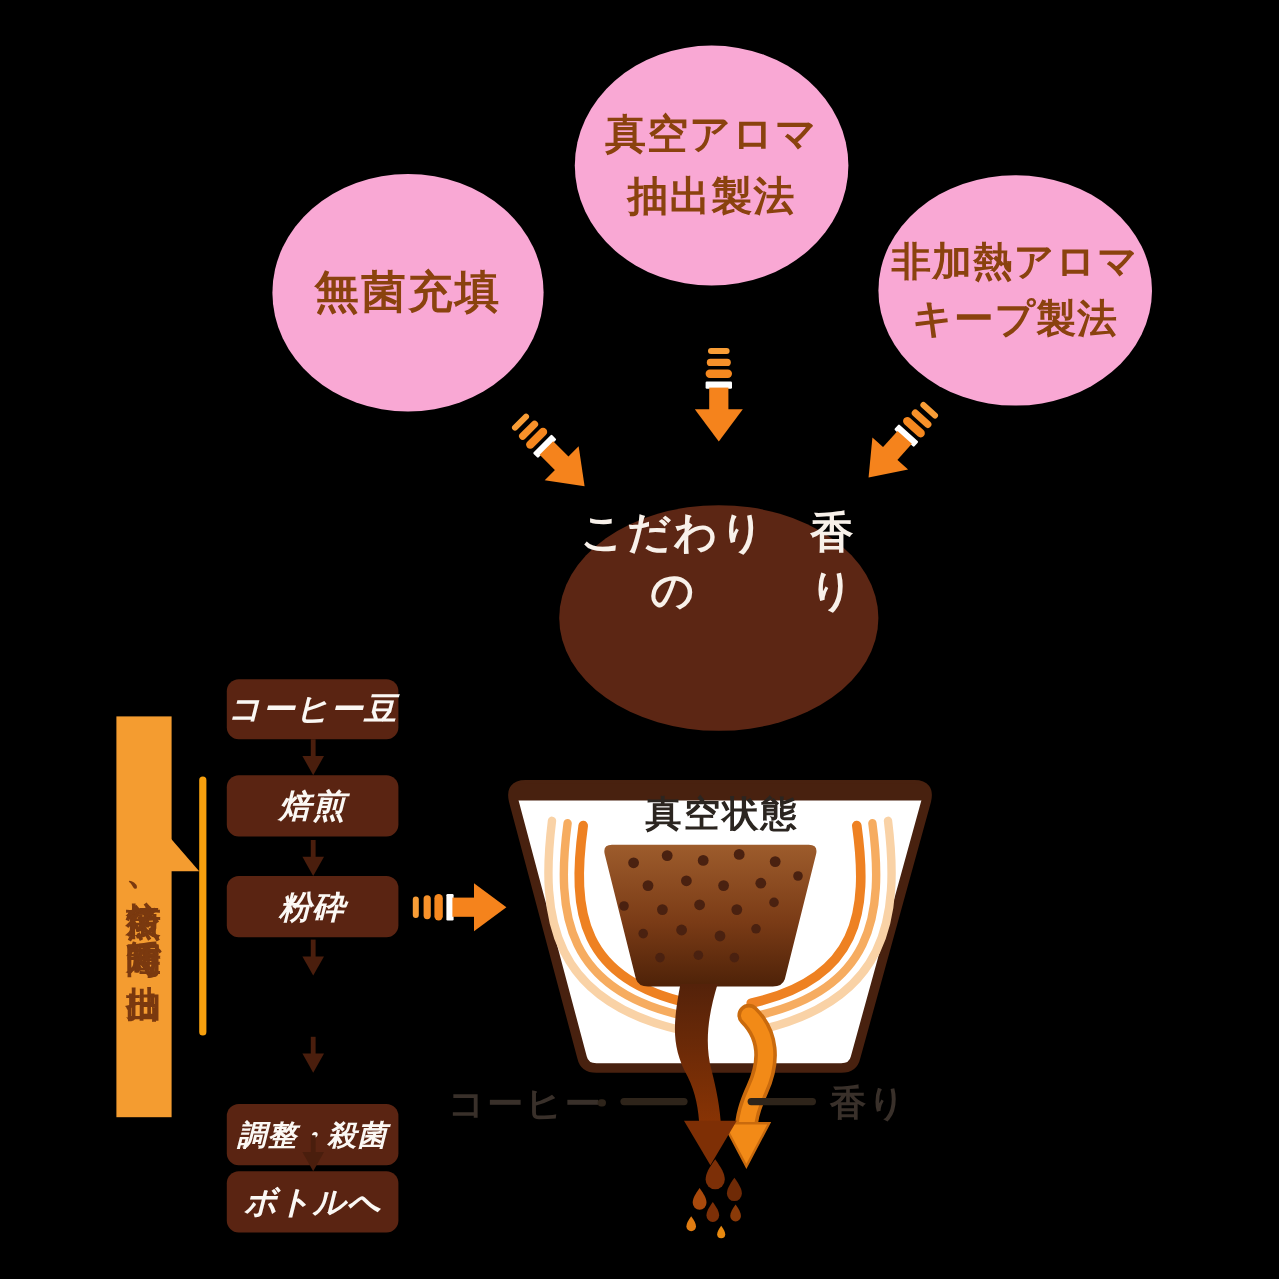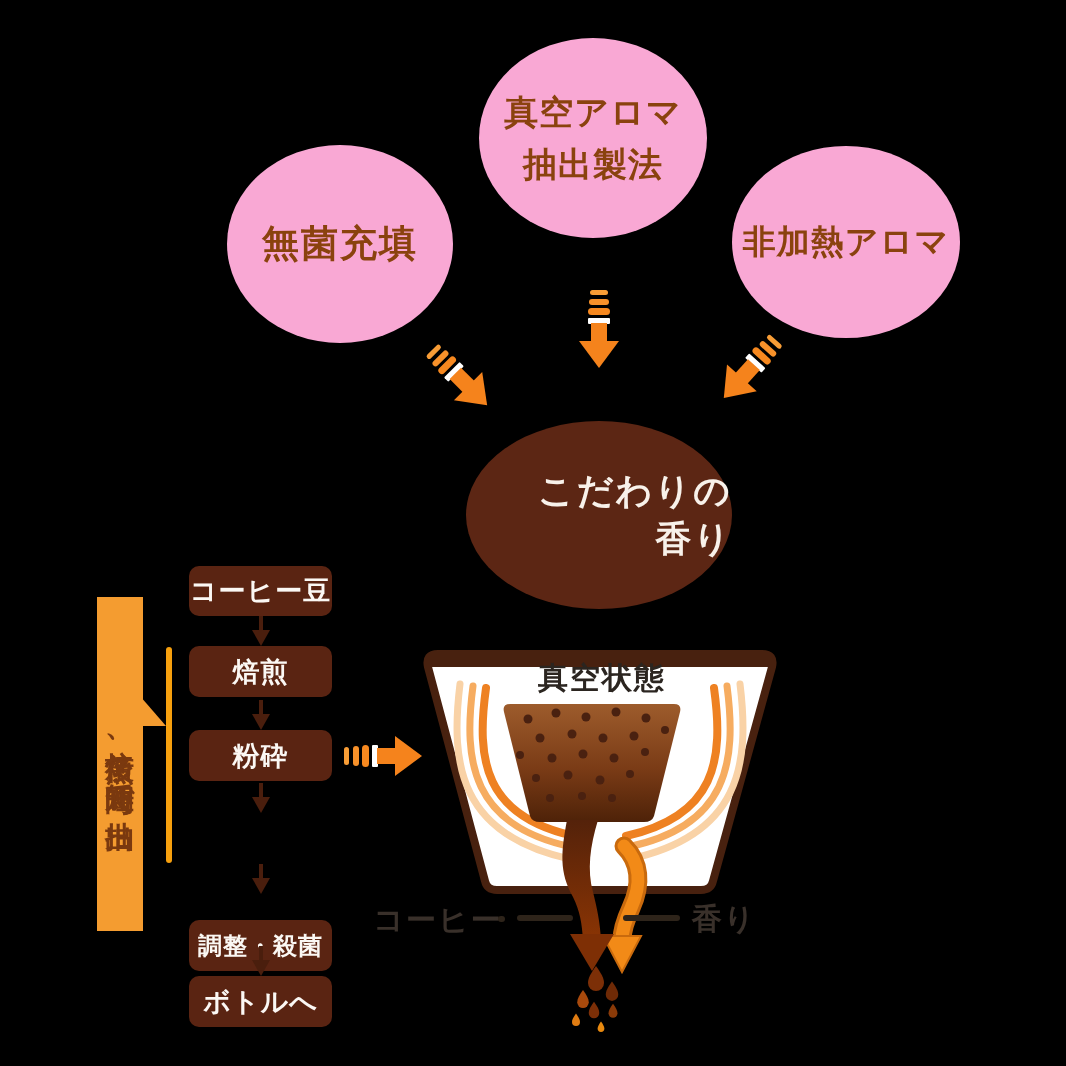--- a/index.html
+++ b/index.html
@@ -16,29 +16,29 @@
     text-align:center;
   }
   .bubble .ln{display:block;}
   .bubble-1{left:227px;top:145px;width:226px;height:198px;font-size:37px;letter-spacing:2px;}
   .bubble-2{left:479px;top:38px;width:228px;height:200px;font-size:34px;line-height:52px;letter-spacing:1px;}
   .bubble-3{left:732px;top:146px;width:228px;height:192px;font-size:33px;line-height:48px;letter-spacing:1px;}
 
   
   .result-bubble{
     position:absolute;left:466px;top:421px;width:266px;height:188px;border-radius:50%;
-    background:#5C2614;color:#F8F1EA;display:flex;flex-direction:column;align-items:flex-end;
+    background:#5C2614;color:#F8F1EA;display:flex;flex-direction:row;align-items:flex-start;
     justify-content:center;text-align:center;font-size:36px;line-height:48px;letter-spacing:2px;
   }
 
   
   .flow-step{
     position:absolute;left:189px;width:143px;height:50px;background:#5A2412;border-radius:10px;
     color:#FBF8F4;display:flex;align-items:center;justify-content:center;
-    font-size:27px;letter-spacing:1px;
+    font-size:27px;letter-spacing:1px;font-style:italic;
   }
   .flow-step.small{font-size:24px;margin-top:26px;}
 
   .side-note{
     position:absolute;left:97px;top:597px;width:46px;height:334px;background:#F49C30;
     color:#7A390F;display:flex;align-items:center;justify-content:center;
     writing-mode:vertical-rl;text-orientation:upright;font-size:29px;letter-spacing:1px;
   }
   .accent-bar{
     position:absolute;left:166px;top:647px;width:6px;height:216px;background:#F7A00E;border-radius:3px;
@@ -51,20 +51,21 @@
 
   <div class="bubble bubble-1">
     <span class="ln">無菌充填</span>
   </div>
   <div class="bubble bubble-2">
     <span class="ln">真空アロマ</span>
     <span class="ln">抽出製法</span>
   </div>
   <div class="bubble bubble-3">
     <span class="ln">非加熱アロマ</span>
+    <span class="ln">キープ製法</span>
   </div>
 
   <svg style="left:405px;top:334px;width:112px;height:108px" viewBox="0 0 112 108">
     <g transform="translate(27,16) rotate(-45)">
       <rect x="-9" y="0" width="18" height="5" rx="2.5" fill="#F89D36"></rect>
       <rect x="-10" y="9" width="20" height="6" rx="3" fill="#F7912A"></rect>
       <rect x="-11" y="18" width="22" height="7" rx="3.5" fill="#F6881F"></rect>
       <rect x="-11" y="28" width="22" height="6" rx="1" fill="#FFFFFF"></rect>
       <rect x="-8" y="33" width="16" height="20" fill="#F5831C"></rect>
       <polygon points="-20,51 20,51 0,78" fill="#F5831C"></polygon>

